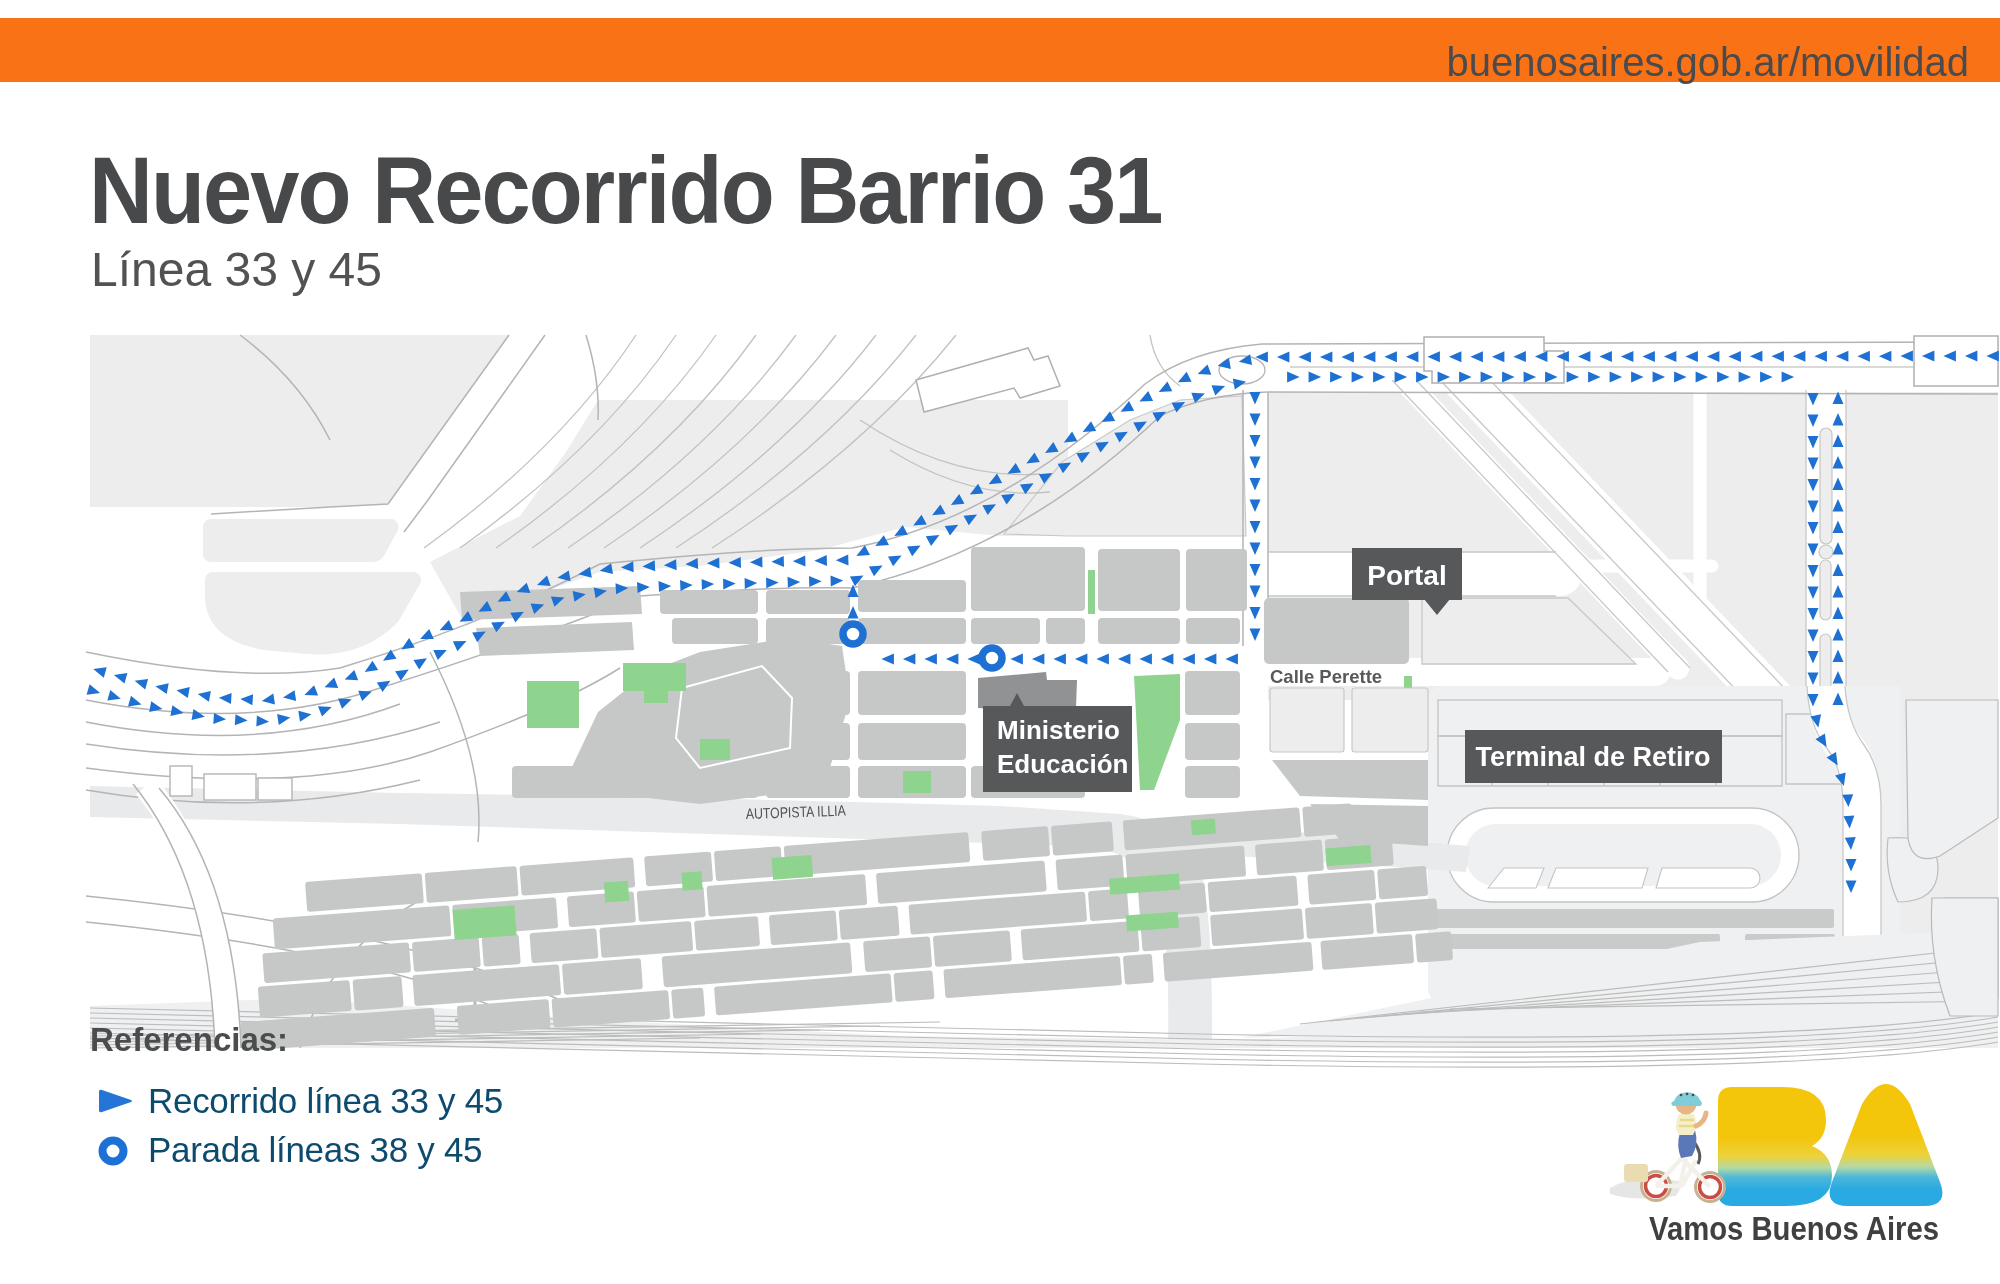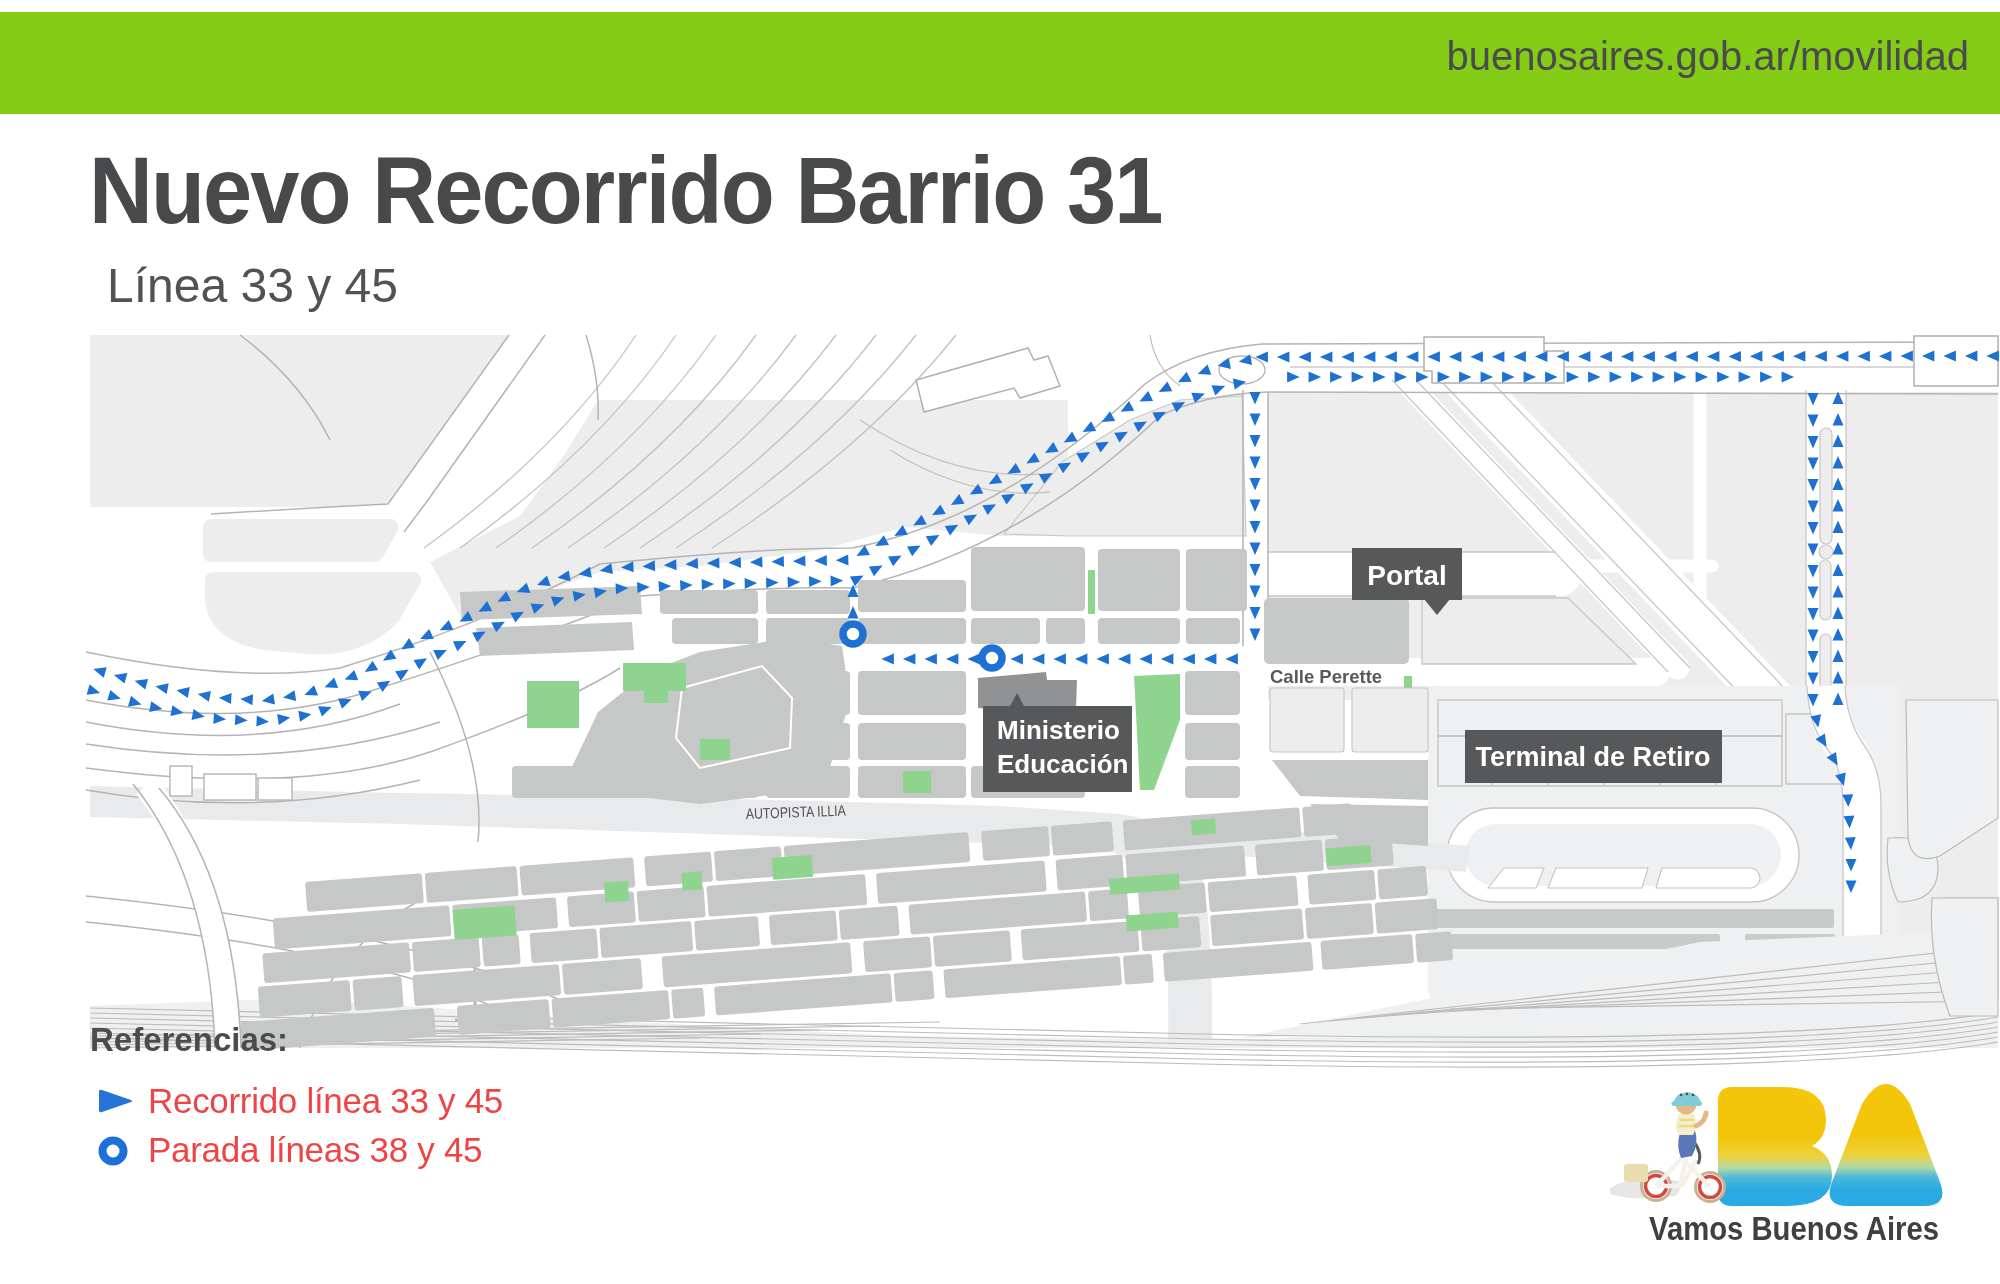--- a/index.html
+++ b/index.html
@@ -1,22 +1,22 @@
 <!DOCTYPE html>
 <html><head><meta charset="utf-8">
 <style>
 html,body{margin:0;padding:0;width:2000px;height:1284px;background:#fff;overflow:hidden}
 body{font-family:"Liberation Sans", sans-serif;position:relative}
-.bar{position:absolute;left:0;top:12px;width:100%;height:102px;background:#84cc16}
+.bar{position:absolute;left:0;top:18px;width:100%;height:64px;background:#f97316}
 .bar span{position:absolute;right:31px;top:22px;font-size:40px;color:#4b4b4d}
 h1{position:absolute;left:89px;top:137px;margin:0;font-size:94px;letter-spacing:-2px;color:#48494b;font-weight:bold;transform:scaleX(.94);transform-origin:left}
-h2{position:absolute;left:91px;top:242px;margin:16px;font-size:48px;color:#515254;font-weight:normal}
+h2{position:absolute;left:91px;top:242px;margin:0;font-size:48px;color:#515254;font-weight:normal}
 .ref{position:absolute;left:90px;top:1021px;color:#4e4f51}
 .ref b{font-size:33px;color:#4b4c4e}
-.ref .row{position:absolute;white-space:nowrap;font-size:35px;color:#ef4444;letter-spacing:-0.3px}
+.ref .row{position:absolute;white-space:nowrap;font-size:35px;color:#0c4a6e;letter-spacing:-0.3px}
 </style></head>
 <body>
 
 <div class="bar">
     <span>buenosaires.gob.ar/movilidad</span>
   </div>
 
 <h1>Nuevo Recorrido Barrio 31</h1>
 
 <h2>Línea 33 y 45</h2>

